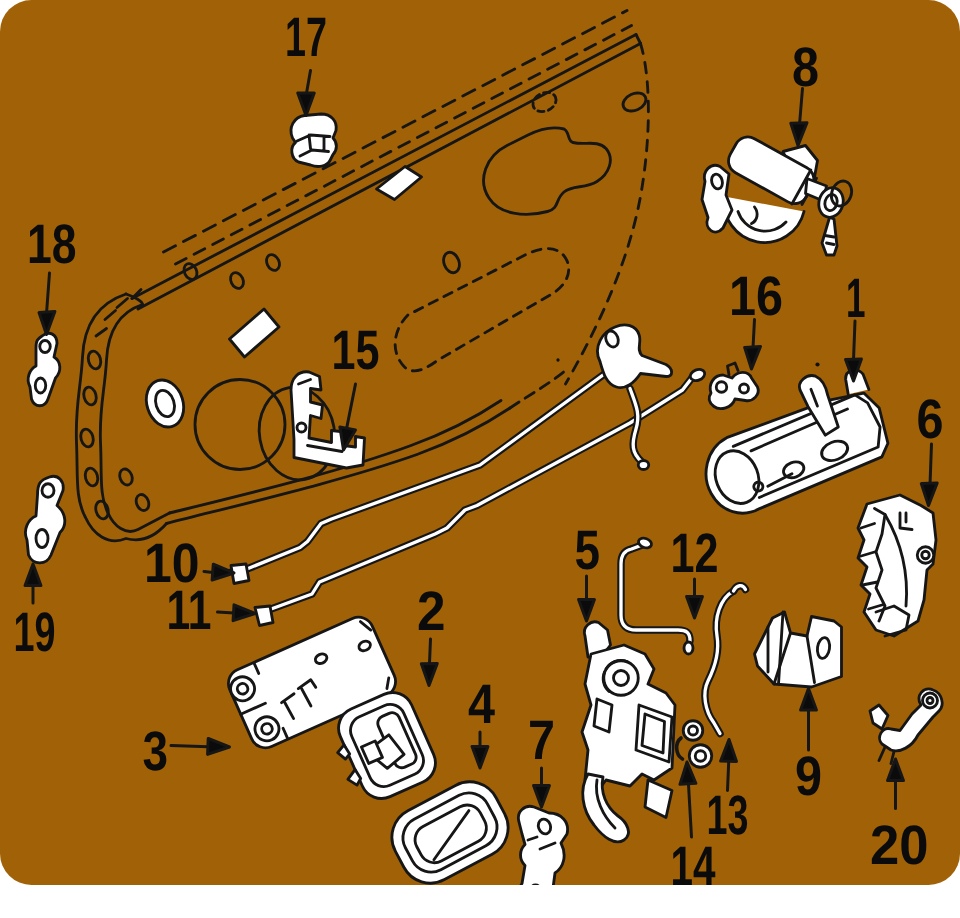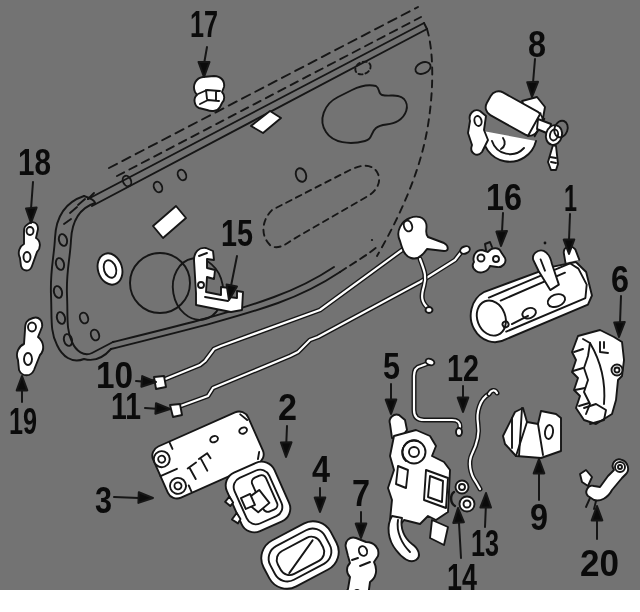--- a/index.html
+++ b/index.html
@@ -1,16 +1,16 @@
 <!DOCTYPE html>
 <html><head>
 <meta charset="utf-8">
 <style>
   html,body{margin:0;padding:0;background:#fff;}
-  .wrap{width:640px;height:590px;position:relative;overflow:hidden;background:#737373;}
+  .wrap{width:640px;height:590px;position:relative;overflow:hidden;background:#a16207;border-radius:21px;}
   svg{display:block;}
   text{font-family:"Liberation Sans",sans-serif;font-weight:bold;fill:#0b0b0b;}
 </style>
 </head>
 <body>
 <div class="wrap">
 <svg width="640" height="612" viewBox="0 0 640 612" fill="none" stroke="#161616" stroke-width="1.9" stroke-linecap="round" stroke-linejoin="round">
 
 <g id="door">
 

